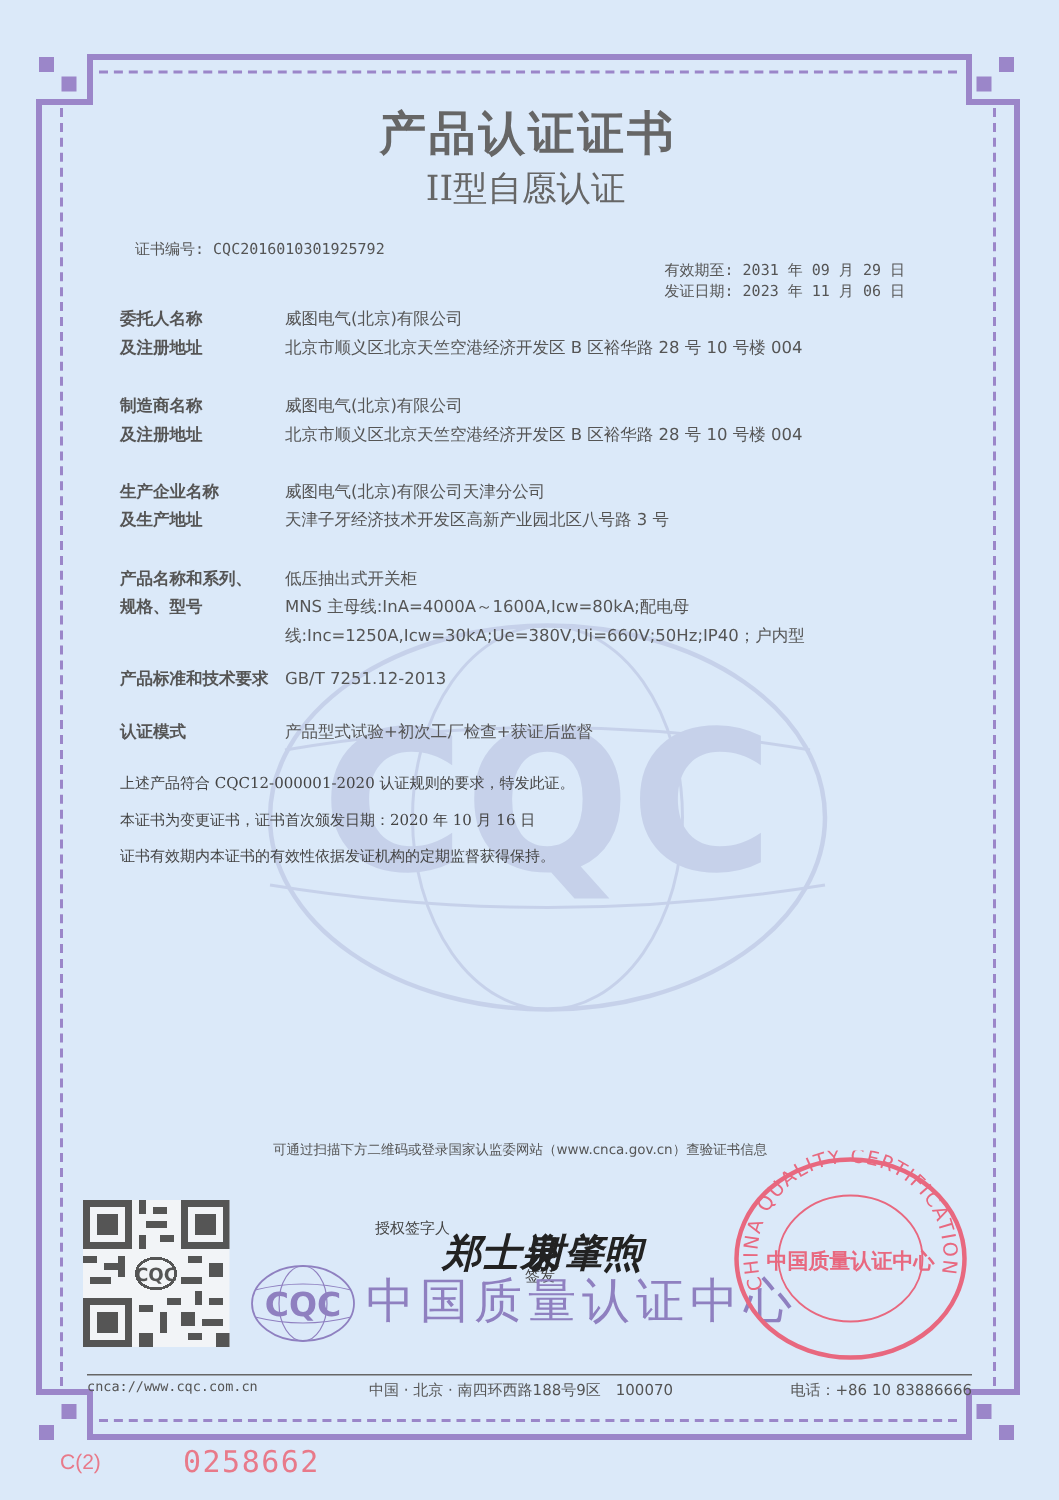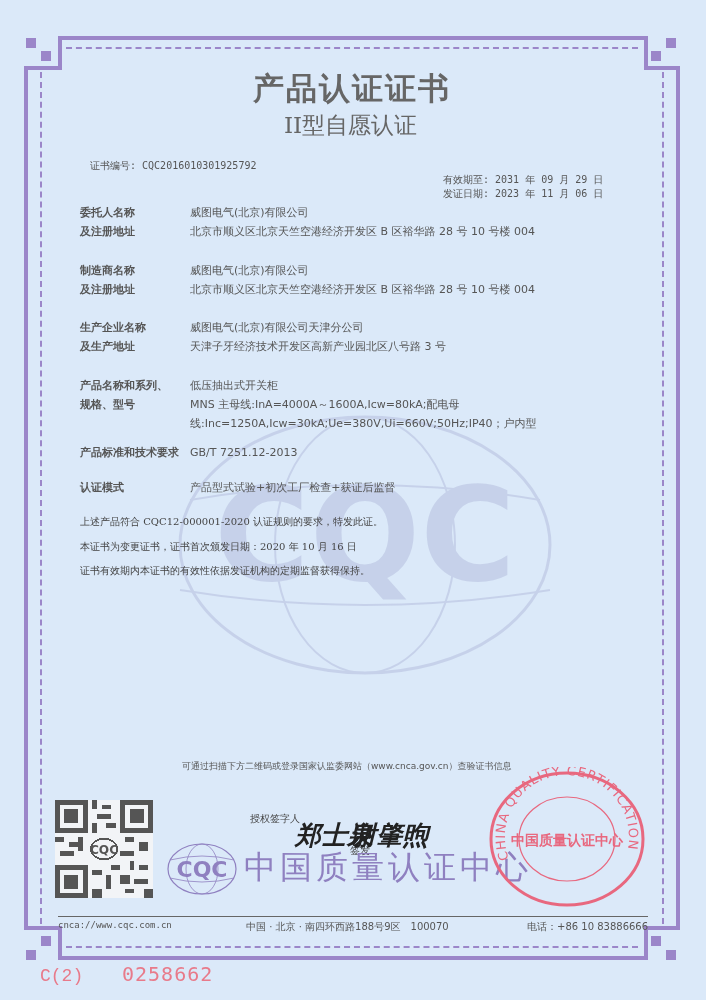--- a/index.html
+++ b/index.html
@@ -32,21 +32,21 @@
   .verify { position:absolute; left:182px; top:760px; font-size:9px; color:#555; }
   .qr { position:absolute; left:55px; top:800px; width:98px; height:98px; }
   .sig-label { position:absolute; top:812px; font-size:10px; color:#444; }
   .sig { position:absolute; top:818px; font-size:26px; font-family:"DejaVu Serif", serif; color:#222; font-weight:bold; font-style:italic; }
   .cqc-logo { position:absolute; left:166px; top:842px; width:72px; height:54px; }
   .cqc-name { position:absolute; left:244px; top:846px; font-size:32px; color:#8f80c0; letter-spacing:4px; }
   .stamp { position:absolute; left:487px; top:767px; width:160px; height:140px; }
 
   .footer-line { position:absolute; left:58px; top:916px; width:590px; height:1px; background:#666; }
   .foot { position:absolute; top:920px; font-size:10px; color:#555; }
-  .serial-prefix { position:absolute; left:40px; top:966px; font-size:18px; color:#e87a8a; font-family:Liberation Mono, monospace; }
+  .serial-prefix { position:absolute; left:40px; top:966px; font-size:14px; color:#e87a8a; font-family:Liberation Sans, sans-serif; }
   .serial { position:absolute; left:82px; top:962px; font-size:20px; color:#e87a8a; font-family:"DejaVu Sans Mono", monospace; letter-spacing:1px;margin-left:40px; }
 </style>
 </head>
 <body>
 
 <div>
 
   <div class="line" style="left:58px;top:36px;width:590px;height:4px;"></div>
   <div class="line" style="left:58px;top:956px;width:590px;height:4px;"></div>
   <div class="line" style="left:24px;top:66px;width:4px;height:860px;"></div>

